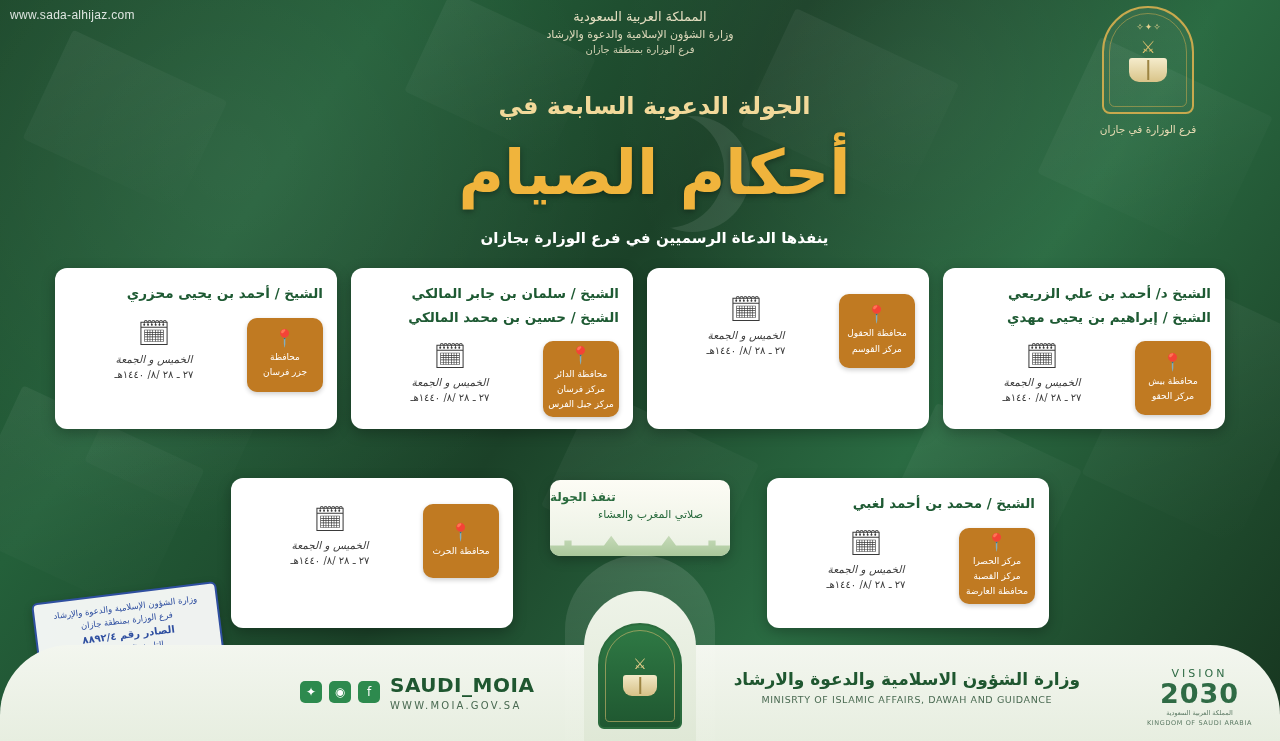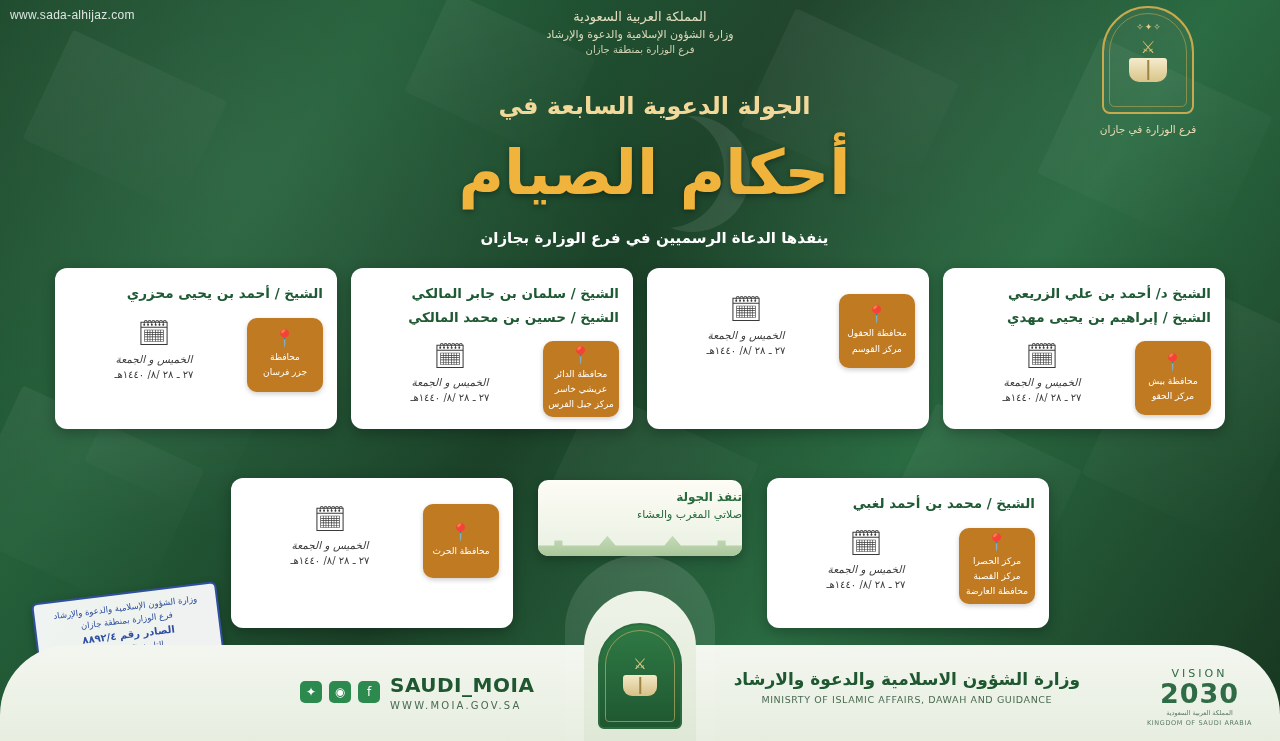--- a/index.html
+++ b/index.html
@@ -143,25 +143,25 @@
     flex: 1; display: flex; flex-direction: column;
     align-items: center; justify-content: flex-start; padding-top: 2px;
   }
   .timebox .cal { font-size: 26px; color: #3a3a3a; line-height: 1; }
   .timebox .days { font-size: 10.5px; color: #3d3d3d; margin-top: 7px; font-style: italic; }
   .timebox .date { font-size: 10px; color: #3d3d3d; margin-top: 4px; letter-spacing: .3px; }
 
   
   .center-note {
     position: absolute; top: 480px; left: 50%; transform: translateX(-50%);
-    width: 204px; height: 76px;
+    width: 180px; height: 76px;
     background: linear-gradient(180deg,#fdfcf5,#e9f0e2);
     border-radius: 10px;
     box-shadow: 0 4px 12px rgba(0,0,0,0.25);
-    text-align: right; padding-top: 10px;
+    text-align: left; padding-top: 10px;
     overflow: hidden;
   }
   .center-note .t1 { font-size: 12px; color: #2a6b3e; font-weight: bold; }
   .center-note .t2 { font-size: 11px; color: #2a6b3e; margin-top: 4px; margin-left: 48px; }
   .center-note .skyline {
     position: absolute; left: 0; right: 0; bottom: 0; height: 26px;
     background: linear-gradient(180deg,#cfe0c2,#a9c79a);
     clip-path: polygon(0 60%, 8% 60%, 8% 40%, 12% 40%, 12% 60%, 30% 60%, 34% 22%, 38% 60%, 62% 60%, 66% 22%, 70% 60%, 88% 60%, 88% 40%, 92% 40%, 92% 60%, 100% 60%, 100% 100%, 0 100%);
   }
 
@@ -328,21 +328,21 @@
 
   <div class="card">
     <div class="names">
       <div class="nm">الشيخ / سلمان بن جابر المالكي</div>
       <div class="nm">الشيخ / حسين بن محمد المالكي</div>
     </div>
     <div class="card-bottom">
       <div class="place">
         <div class="pin">📍</div>
         <div class="pl">محافظة الدائر</div>
-        <div class="pl">عريشي خاسر</div>
+        <div class="pl">مركز فرسان</div>
         <div class="pl">مركز جبل الفرس</div>
       </div>
       <div class="timebox">
         <div class="cal">🗓</div>
         <div class="days">الخميس و الجمعة</div>
         <div class="date">٢٧ ـ ٢٨ /٨/ ١٤٤٠هـ</div>
       </div>
     </div>
   </div>
 

